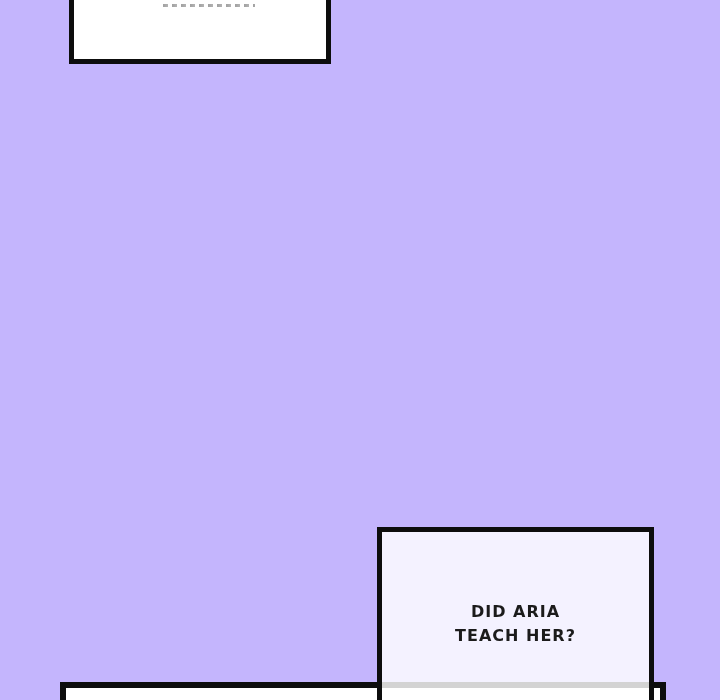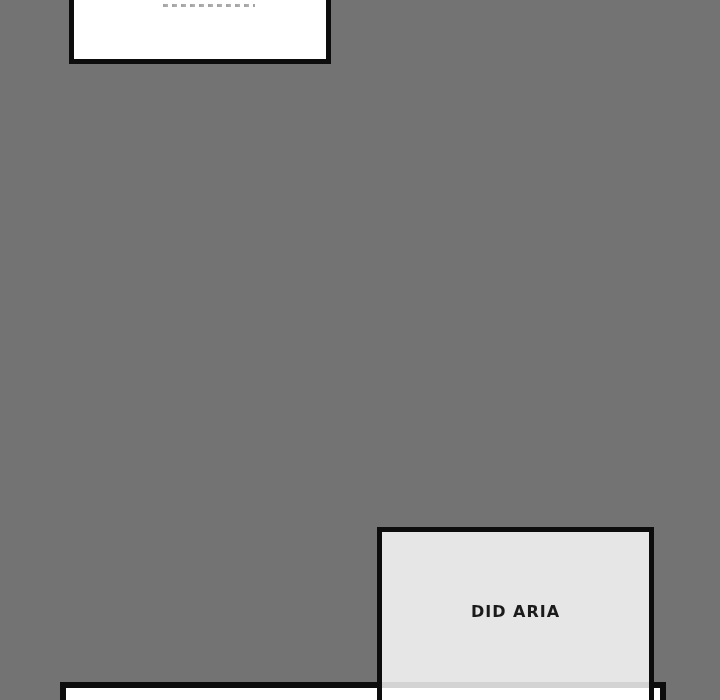--- a/index.html
+++ b/index.html
@@ -4,21 +4,21 @@
 <style>
   html, body {
     margin: 0;
     padding: 0;
     background: #ffffff;
   }
   .comic-page {
     position: relative;
     width: 720px;
     height: 700px;
-    background: #737373;
+    background: #c4b5fd;
     overflow: hidden;
     font-family: "DejaVu Sans", "Liberation Sans", sans-serif;
   }
 
   
   .panel-bottom {
     position: absolute;
     left: 60px;
     top: 682px;
     width: 606px;
@@ -87,16 +87,17 @@
 
   <div class="panel-bottom"></div>
 
   <div class="bubble bubble-top">
     <div class="clipped-remnant"></div>
   </div>
 
   <div class="bubble bubble-right">
     <div class="bubble-text">
       <span>DID ARIA</span>
+      <span>TEACH HER?</span>
     </div>
   </div>
 
 </div>
 
 </body></html>

